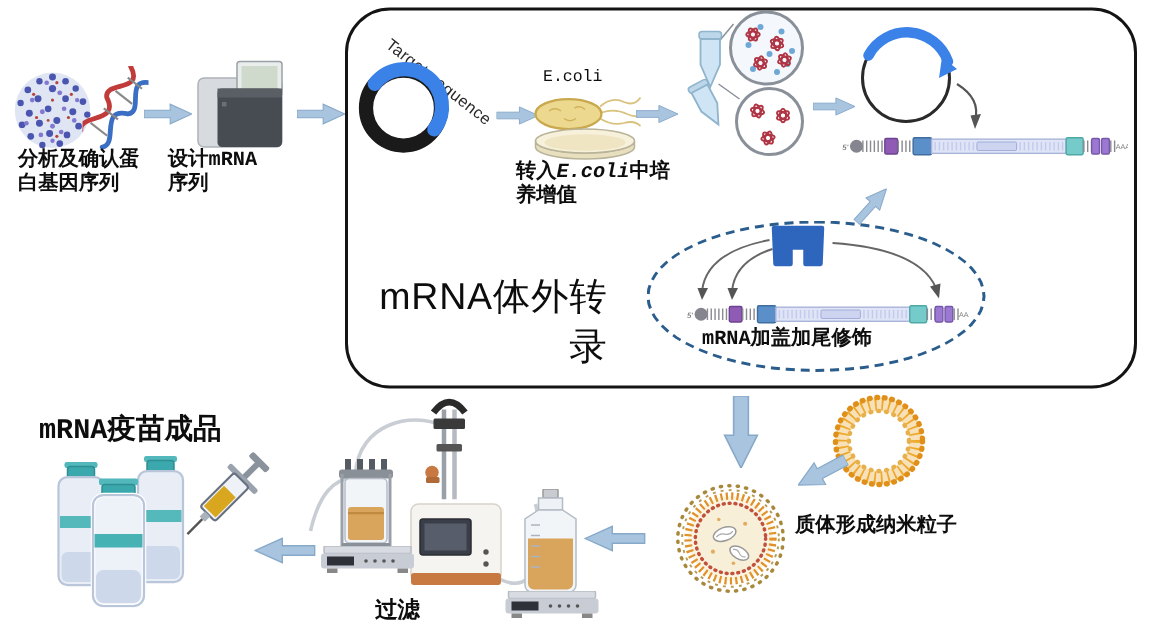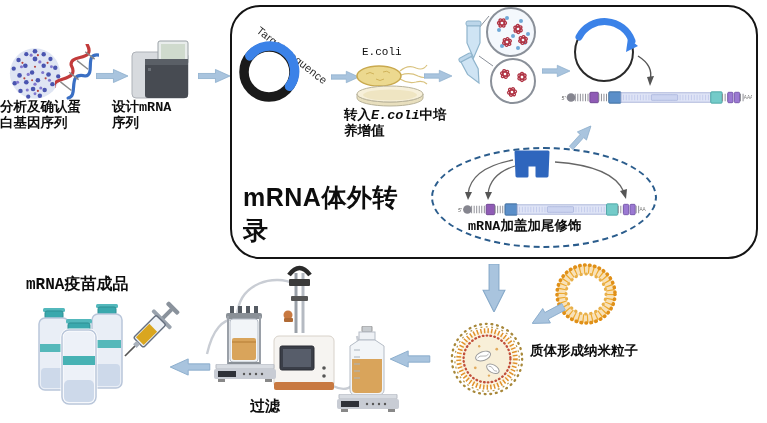--- a/index.html
+++ b/index.html
@@ -11,21 +11,21 @@
   .lbl{position:absolute;font-weight:700;font-size:13.5px;line-height:1.22;text-align:left;color:#0d0d0d;font-family:Liberation Mono, monospace;}
   .lbl.small{font-size:11px;font-weight:400;}
   .big-box{
     position:absolute;left:230px;top:5px;width:524px;height:250px;
     border:2.5px solid #141414;border-radius:30px;background:#ffffff;
   }
   .ivt-ellipse{
     position:absolute;left:431px;top:147px;width:222px;height:97px;
     border:2.5px dashed #2a5c8c;border-radius:50%;
   }
-  .ivt-title{position:absolute;left:243px;top:181px;width:162px;font-weight:700;font-size:25px;text-align:left;letter-spacing:.5px;}
+  .ivt-title{position:absolute;left:243px;top:181px;width:162px;font-weight:400;font-size:25px;text-align:right;letter-spacing:.5px;}
   .target-seq{
     position:absolute;left:262px;top:24px;width:104px;font-size:11px;color:#2a2a2a;
     transform:rotate(38deg);transform-origin:left top;font-weight:400;letter-spacing:.3px;
   }
   .arrow{position:absolute;}
   .arrow svg{display:block;width:100%;height:100%;}
   .icon svg{display:block;width:100%;height:100%;}
 </style>
 </head>
 <body>
@@ -121,21 +121,21 @@
       <rect x="20" y="30" width="3" height="3" fill="#6b7077"></rect>
     </svg>
   </div>
 
   <div class="arrow" style="left:198px;top:67px;width:32px;height:18px;">
     <svg viewBox="0 0 44 20">
         <polygon points="0,6.5 24,6.5 24,1 44,10 24,19 24,13.5 0,13.5" fill="#a9c4de" stroke="#86a9c9" stroke-width="1"></polygon>
       </svg>
   </div>
 
-  <div class="lbl" style="left:0px;top:100px;width:112px;">
+  <div class="lbl" style="left:12px;top:100px;width:112px;">
     <div>分析及确认蛋</div>
       <div>白基因序列</div>
   </div>
   <div class="lbl" style="left:112px;top:100px;width:98px;">
     <div>设计mRNA</div>
       <div>序列</div>
   </div>
 
   <div class="target-seq">Target sequence</div>
 
@@ -465,21 +465,21 @@
   </div>
 
   <div class="lbl" style="left:250px;top:399px;width:60px;font-size:15px;">过滤</div>
 
   <div class="arrow" style="left:166px;top:358px;width:48px;height:18px;transform:rotate(180deg);">
     <svg viewBox="0 0 44 20">
         <polygon points="0,6.5 24,6.5 24,1 44,10 24,19 24,13.5 0,13.5" fill="#a9c4de" stroke="#86a9c9" stroke-width="1"></polygon>
       </svg>
   </div>
 
-  <div class="lbl" style="left:26px;top:276px;width:124px;font-size:16px;">mRNA疫苗成品</div>
+  <div class="lbl" style="left:26px;top:276px;width:124px;font-size:19px;">mRNA疫苗成品</div>
 
   <div class="abs icon" style="left:34px;top:300px;width:100px;height:105px;">
     <svg viewBox="0 0 100 105">
       <g>
         <rect x="9" y="8" width="22" height="4" rx="1.5" fill="#53b8bc"></rect>
         <rect x="11" y="11" width="18" height="8" rx="2" fill="#3aa8ad" stroke="#2d8f94"></rect>
         <rect x="5" y="18" width="30" height="72" rx="6" fill="#e9eef6" stroke="#b9c6da" stroke-width="1.5"></rect>
         <rect x="7" y="68" width="26" height="20" rx="4" fill="#cdd9ea"></rect>
         <rect x="6" y="44" width="28" height="8" fill="#55b8ba"></rect>
       </g>

